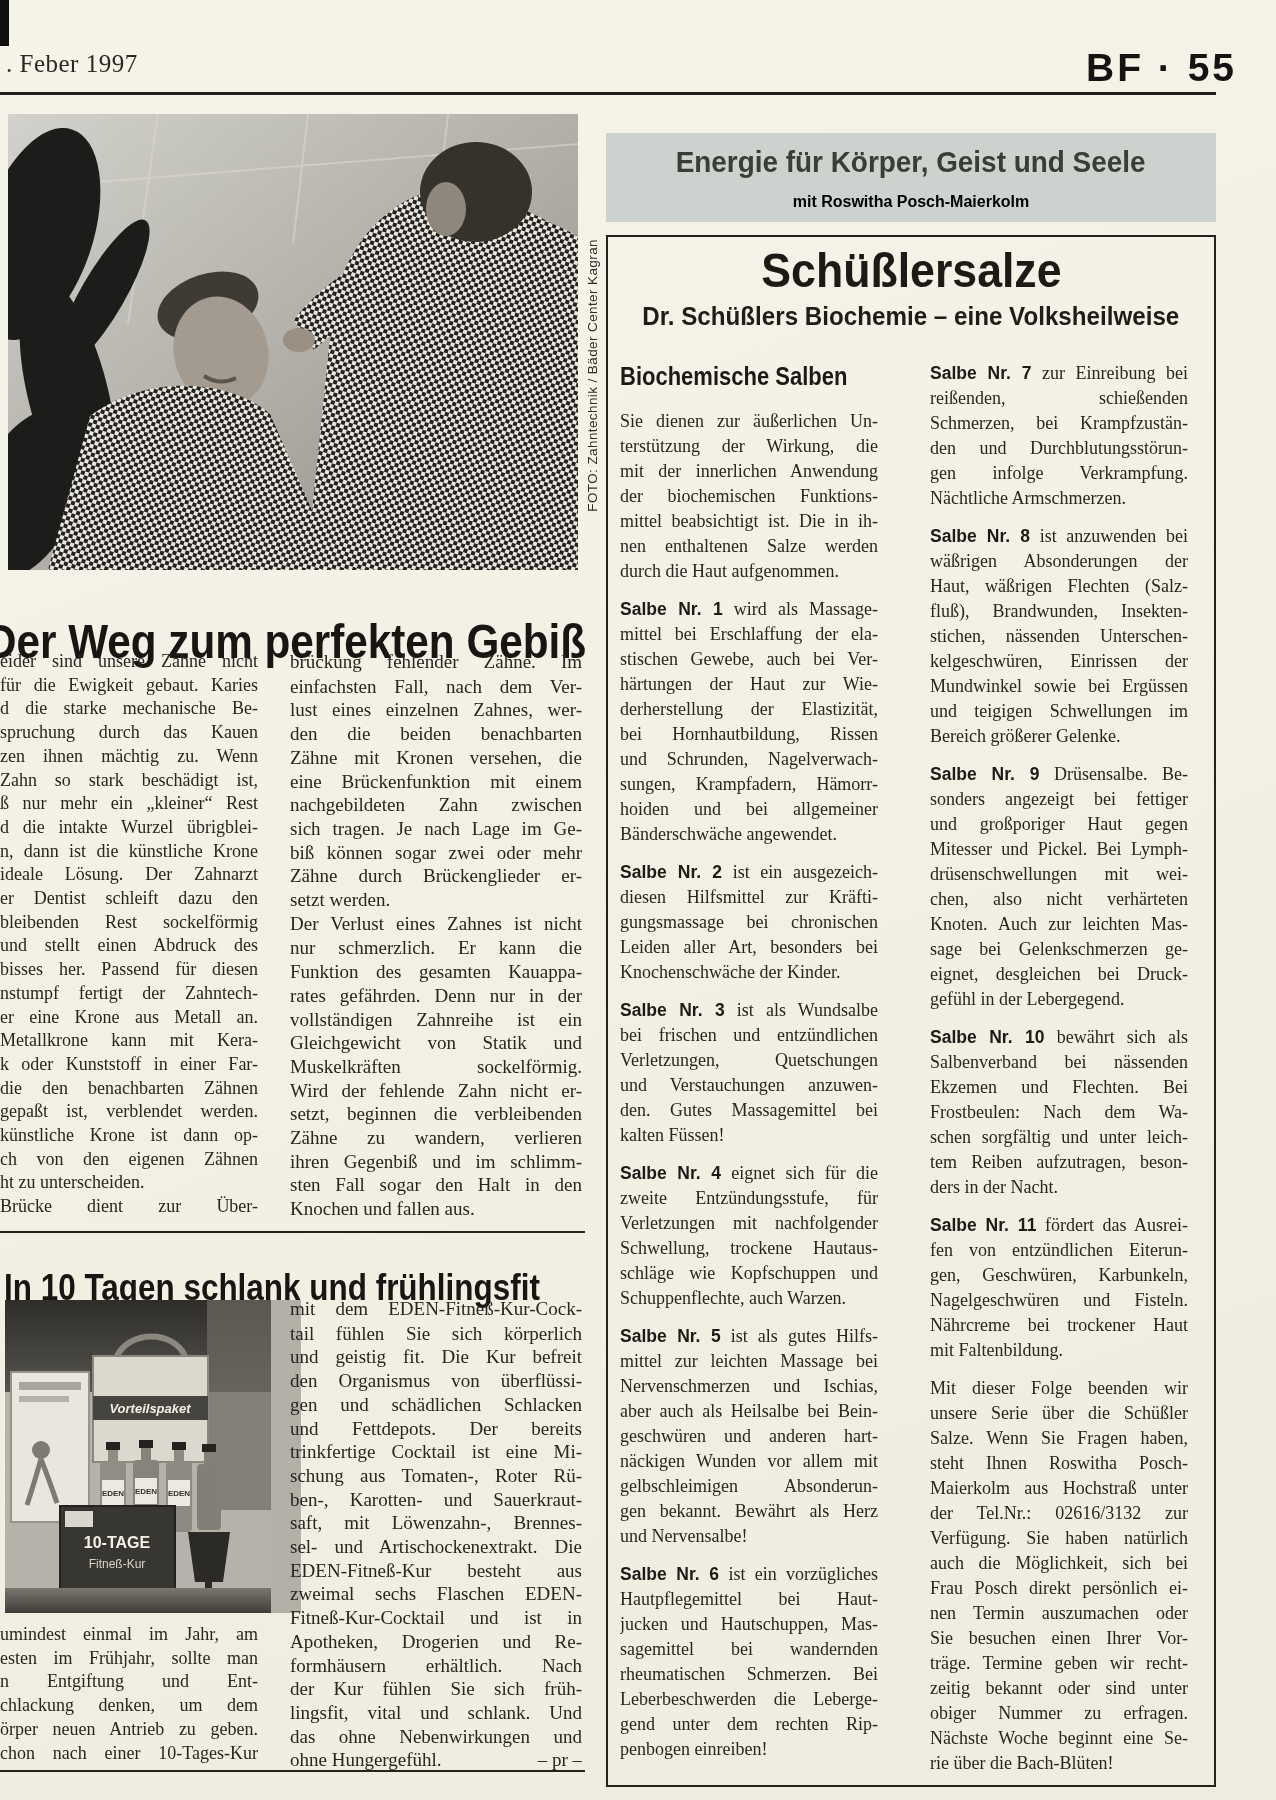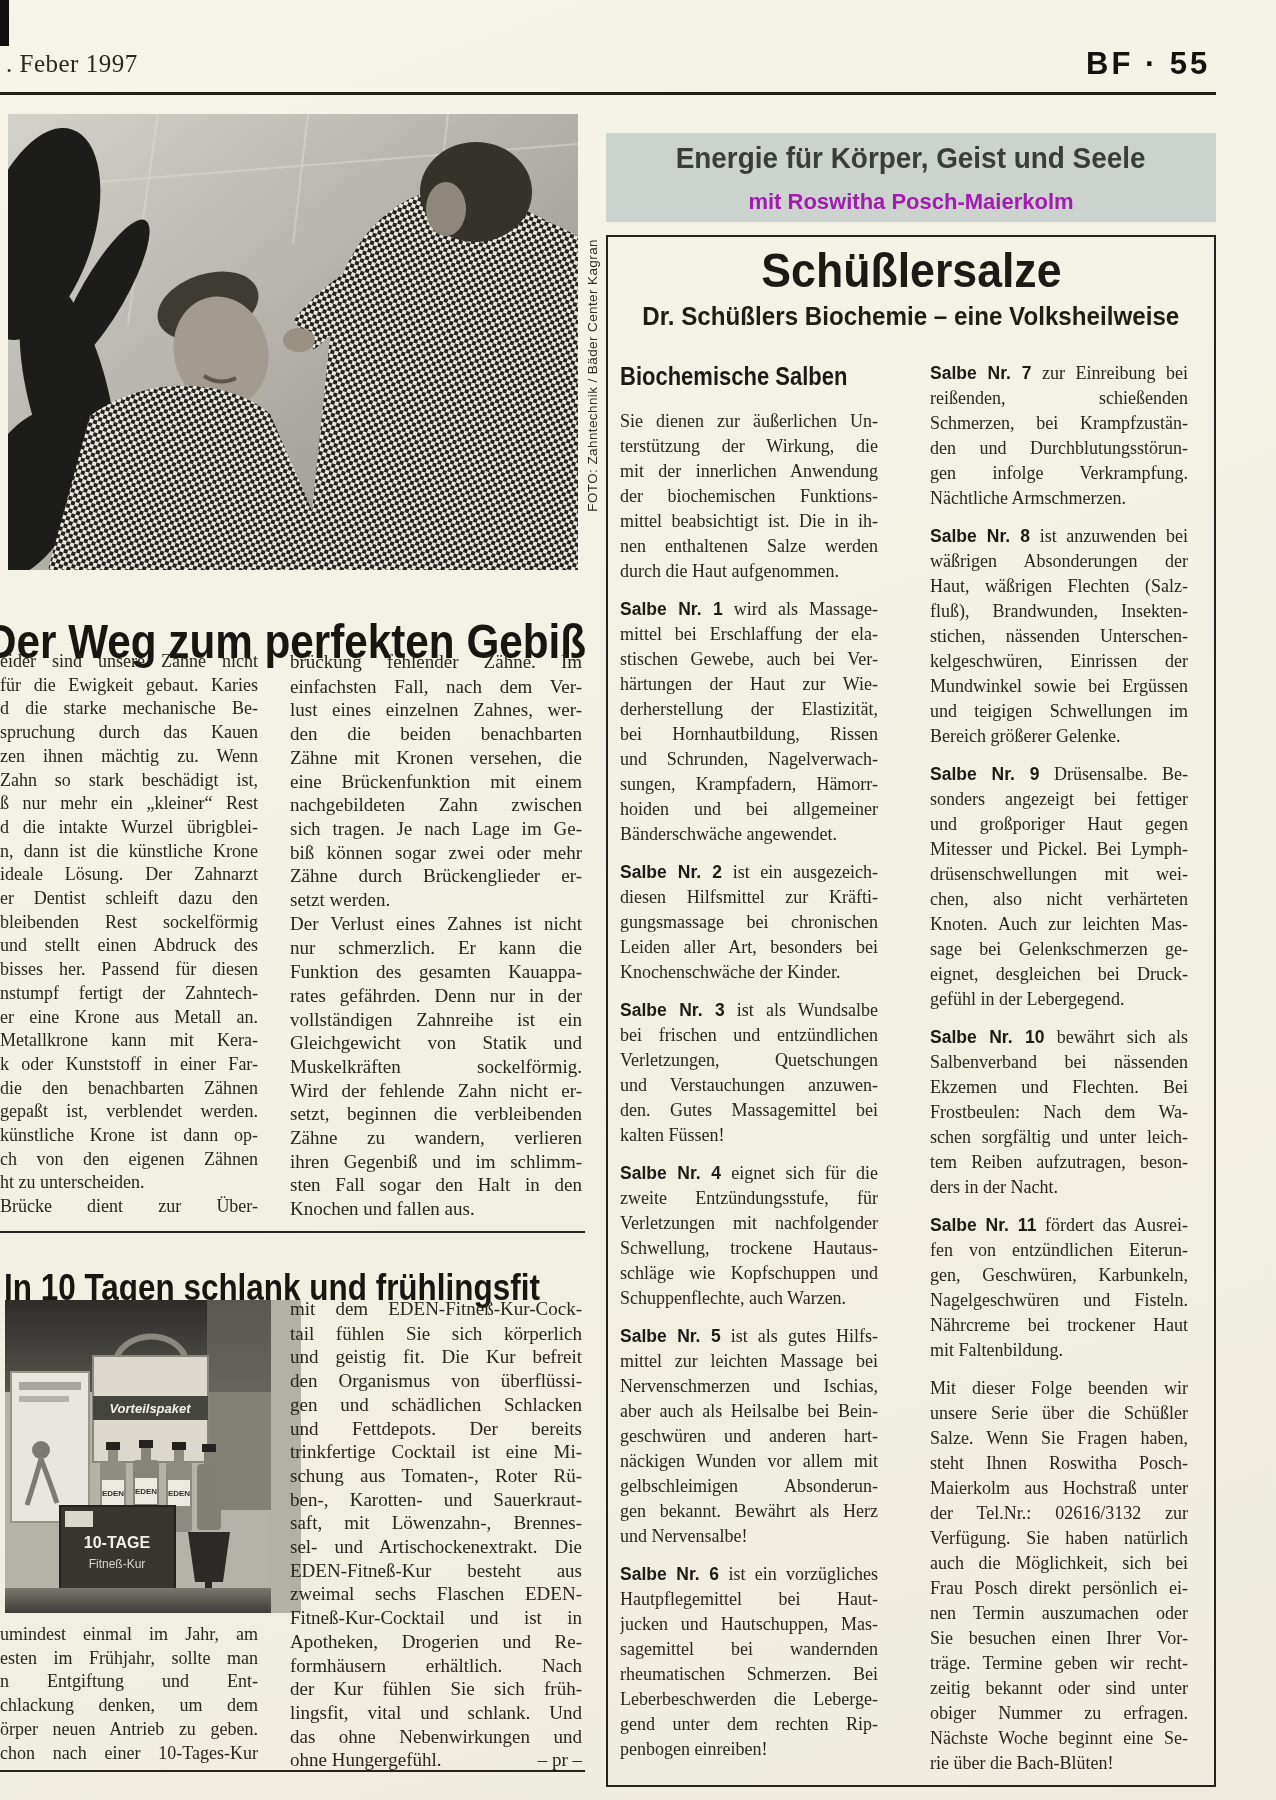--- a/index.html
+++ b/index.html
@@ -9,35 +9,35 @@
         font-family:"Liberation Serif","DejaVu Serif",serif;color:#26221c;}
   .cond{display:inline-block;transform:scaleX(.88);transform-origin:left center;white-space:nowrap;}
   .cond-c{display:inline-block;transform:scaleX(.93);transform-origin:center center;white-space:nowrap;}
 
   
   .edge-mark{position:absolute;left:0;top:0;width:9px;height:46px;background:#101010;}
   .h-date{position:absolute;left:6px;top:50px;font-size:25px;letter-spacing:.5px;color:#2b2722;}
   .h-vital{position:absolute;left:0;top:42px;width:1216px;text-align:center;
            font-family:"Liberation Sans",sans-serif;font-weight:700;font-size:34px;color:#191714;}
   .h-bf{position:absolute;left:1086px;top:46px;font-family:"Liberation Sans",sans-serif;
-        font-weight:700;font-size:31px;letter-spacing:3px;color:#151311;}
+        font-weight:700;font-size:39px;letter-spacing:3px;color:#151311;}
   .h-rule{position:absolute;left:0;top:92px;width:1216px;height:3px;background:#211f1c;}
 
   
   .photo-main{position:absolute;left:8px;top:114px;width:570px;height:456px;overflow:hidden;background:#b7b5ae;}
   .photo-credit{position:absolute;left:578px;top:114px;width:28px;height:456px;
                 display:flex;flex-direction:column;align-items:center;justify-content:flex-end;padding-bottom:58px;box-sizing:border-box;}
   .photo-credit span{writing-mode:vertical-rl;transform:rotate(180deg);
                      font-family:"Liberation Sans",sans-serif;font-size:13.5px;color:#2e2b26;letter-spacing:.4px;white-space:nowrap;}
 
   
   .banner{position:absolute;left:606px;top:133px;width:610px;height:89px;background:#ccd2cd;
           display:flex;flex-direction:column;align-items:center;justify-content:center;gap:14px;}
   .banner-title{font-family:"Liberation Sans",sans-serif;font-weight:700;font-size:30px;color:#3a3d38;}
-  .banner-sub{font-family:"Liberation Sans",sans-serif;font-weight:700;font-size:22px;color:#a21caf;}
+  .banner-sub{font-family:"Liberation Sans",sans-serif;font-weight:700;font-size:16px;color:#000000;}
 
   
   .sbox{position:absolute;left:606px;top:235px;width:610px;height:1552px;border:2px solid #26231e;box-sizing:border-box;}
   .sbox h1{margin:8px 0 0 0;text-align:center;font-family:"Liberation Sans",sans-serif;
            font-weight:700;font-size:48px;line-height:52px;color:#1c1a16;}
   .sbox h2{margin:4px 0 0 0;text-align:center;font-family:"Liberation Sans",sans-serif;
            font-weight:700;font-size:26px;line-height:30px;color:#201d18;}
   .col{position:absolute;top:124px;width:258px;overflow:hidden;}
   .col1{left:12px;}
   .col2{left:322px;}

